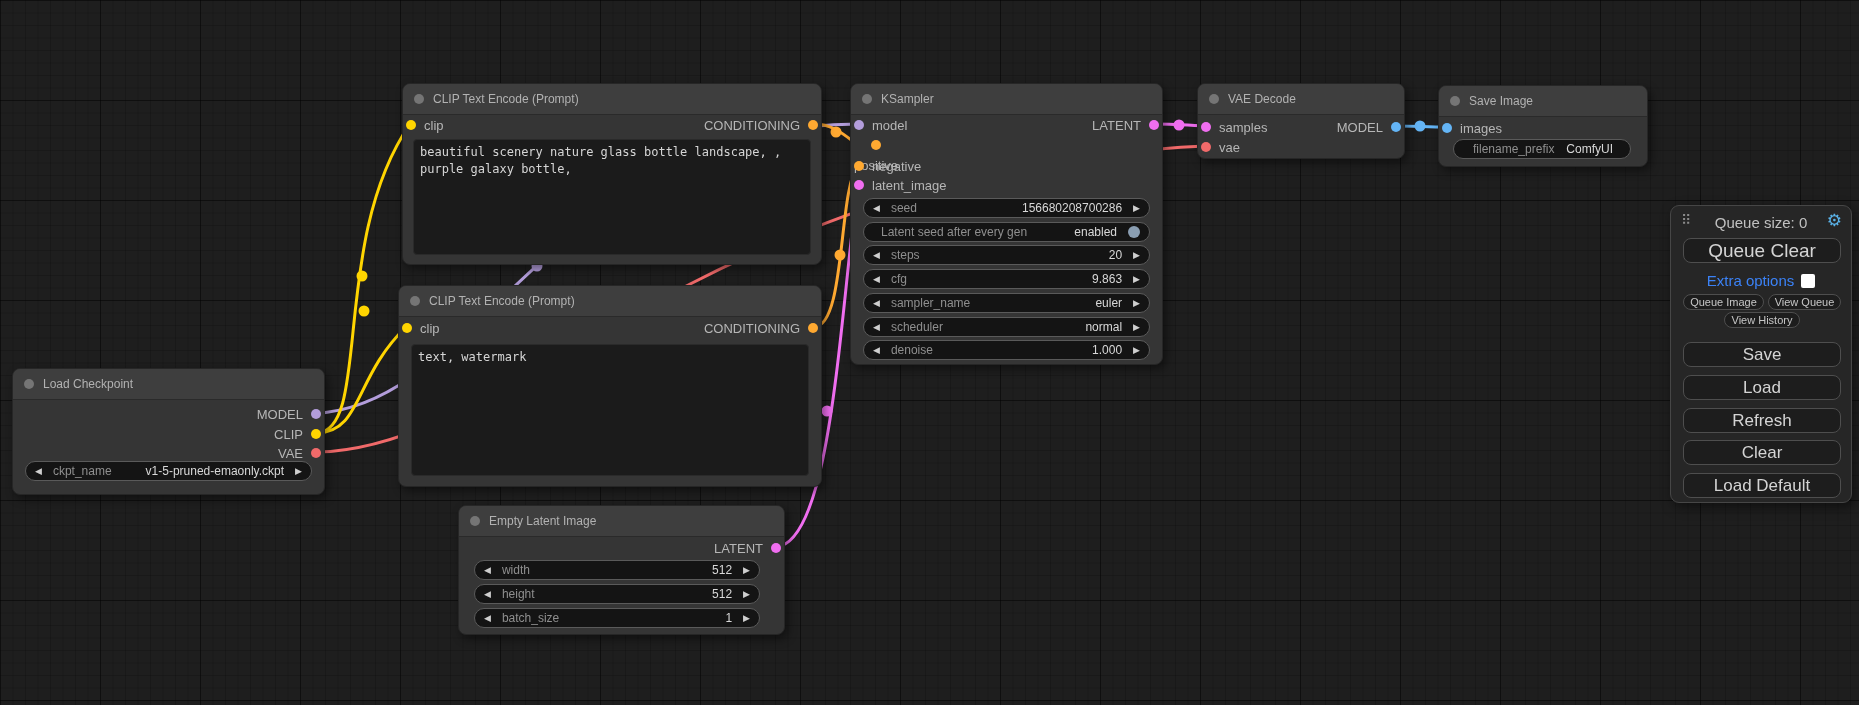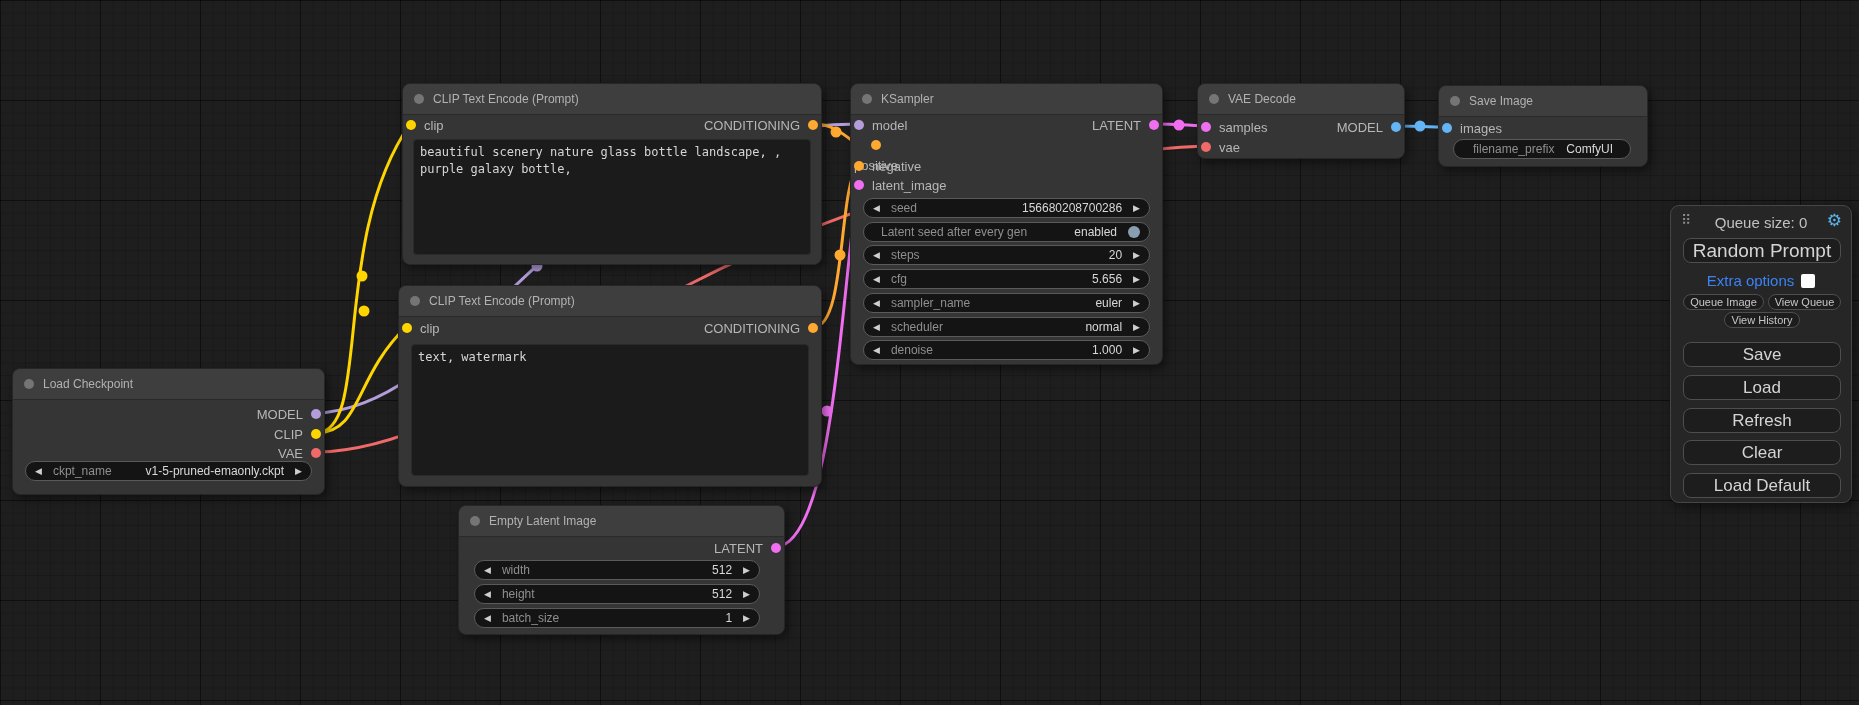--- a/index.html
+++ b/index.html
@@ -176,21 +176,21 @@
     </div>
     <div class="widget" style="left:12px;top:161px;width:287px;">
       <span class="warrow">◀</span>
       <span>steps</span>
       <span class="wvalue">20</span>
       <span class="warrow">▶</span>
     </div>
     <div class="widget" style="left:12px;top:185px;width:287px;">
       <span class="warrow">◀</span>
       <span>cfg</span>
-      <span class="wvalue">5.656</span>
+      <span class="wvalue">9.863</span>
       <span class="warrow">▶</span>
     </div>
     <div class="widget" style="left:12px;top:209px;width:287px;">
       <span class="warrow">◀</span>
       <span>sampler_name</span>
       <span class="wvalue">euler</span>
       <span class="warrow">▶</span>
     </div>
     <div class="widget" style="left:12px;top:233px;width:287px;">
       <span class="warrow">◀</span>
@@ -266,21 +266,21 @@
       <span>batch_size</span>
       <span class="wvalue">1</span>
       <span class="warrow">▶</span>
     </div>
   </div>
 
   <div id="menu">
     <span style="position:absolute;left:10px;top:6px;font-size:14px;color:#8a8a8a;">⠿</span>
     <div style="position:absolute;left:0;top:8px;width:100%;text-align:center;font-size:15px;color:#c0c0c0;">Queue size: 0</div>
     <span style="position:absolute;right:9px;top:6px;font-size:17px;line-height:17px;color:#5AB2E8;">⚙</span>
-    <div class="mbtn big" style="top:32px;font-size:19px;">Random Prompt</div>
+    <div class="mbtn big" style="top:32px;font-size:19px;">Queue Clear</div>
     <div style="position:absolute;left:0;top:66px;width:100%;display:flex;align-items:center;justify-content:center;gap:7px;">
       <span style="font-size:15px;color:#3b82f6;">Extra options</span>
       <span style="width:14px;height:14px;background:#ffffff;border-radius:2px;display:inline-block;"></span>
     </div>
     <div class="mbtn small" style="left:12px;top:88px;width:81px;">Queue Image</div>
     <div class="mbtn small" style="left:97px;top:88px;width:73px;">View Queue</div>
     <div class="mbtn small" style="left:53px;top:106px;width:76px;">View History</div>
     <div class="mbtn big" style="top:136px;">Save</div>
     <div class="mbtn big" style="top:169px;">Load</div>
     <div class="mbtn big" style="top:202px;">Refresh</div>

